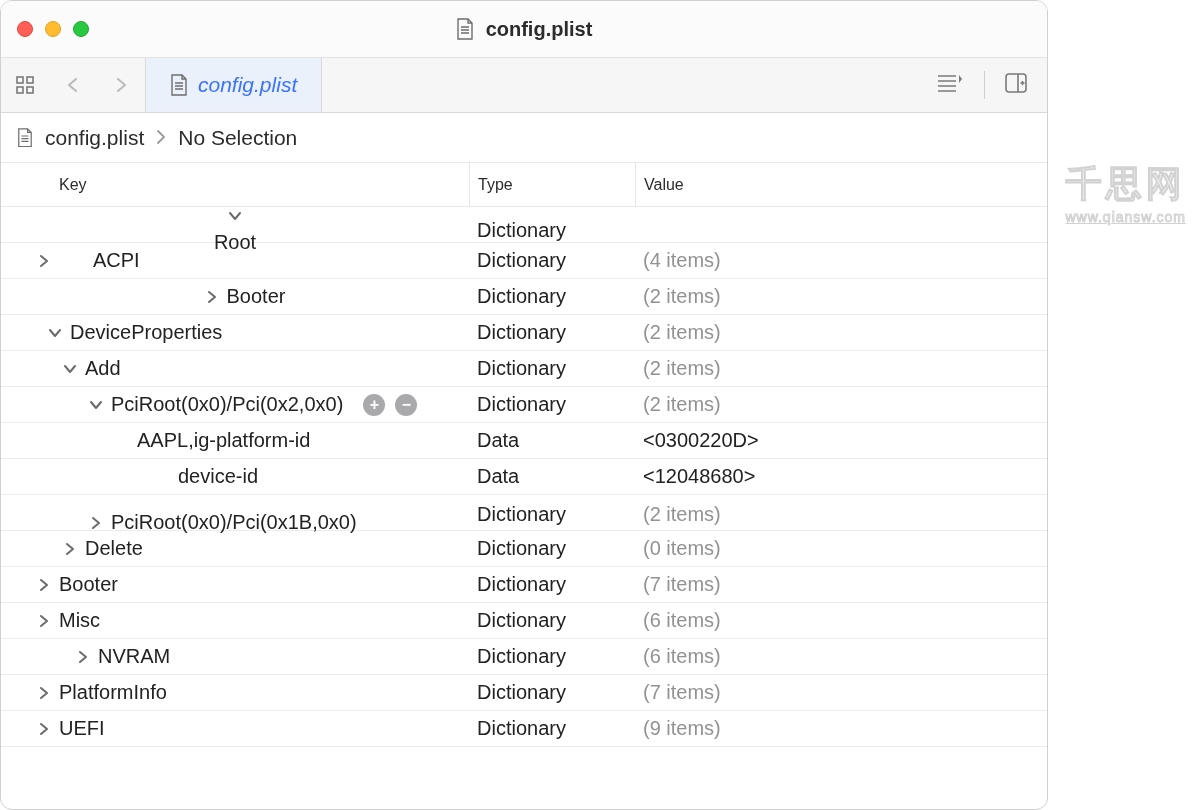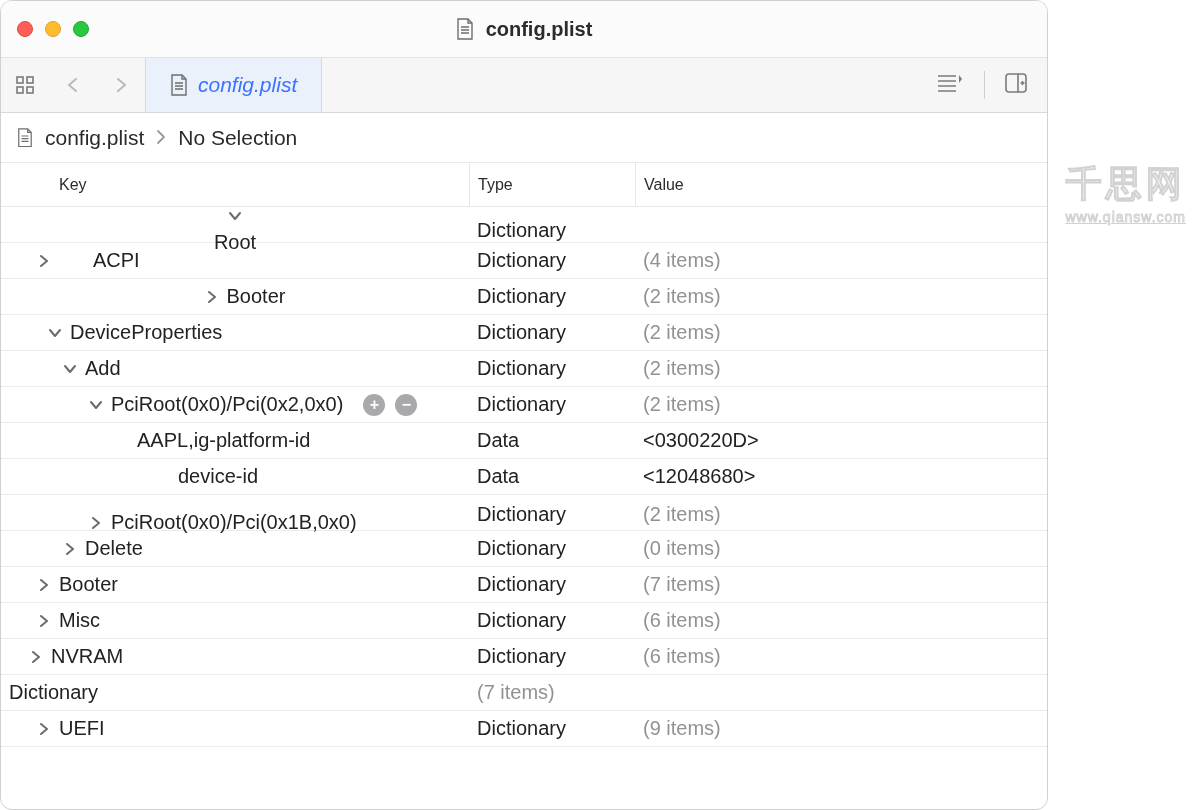--- a/index.html
+++ b/index.html
@@ -363,32 +363,40 @@
             <svg viewBox="0 0 14 14" fill="none" stroke="currentColor" stroke-width="2" stroke-linecap="round" stroke-linejoin="round">
               <path d="M4 2l6 5-6 5"></path>
             </svg>
           </span>
           <span class="keytext">Misc</span>
         </div>
         <div class="cell type">Dictionary</div>
         <div class="cell value dim">(6 items)</div>
       </div>
       <div class="row">
-        <div class="cell key" style="padding-left: 26px;">
+        <div class="cell key" style="padding-left: 52px; margin-left: 21px;">
           <span class="disclosure">
             <svg viewBox="0 0 14 14" fill="none" stroke="currentColor" stroke-width="2" stroke-linecap="round" stroke-linejoin="round">
               <path d="M4 2l6 5-6 5"></path>
             </svg>
           </span>
           <span class="keytext">NVRAM</span>
         </div>
         <div class="cell type">Dictionary</div>
         <div class="cell value dim">(6 items)</div>
       </div>
       <div class="row">
+        <div class="cell key" style="padding-left: 34px;">
+          <span class="disclosure">
+            <svg viewBox="0 0 14 14" fill="none" stroke="currentColor" stroke-width="2" stroke-linecap="round" stroke-linejoin="round">
+              <path d="M4 2l6 5-6 5"></path>
+            </svg>
+          </span>
+          <span class="keytext">PlatformInfo</span>
+        </div>
         <div class="cell type">Dictionary</div>
         <div class="cell value dim">(7 items)</div>
       </div>
       <div class="row">
         <div class="cell key" style="padding-left: 34px;">
           <span class="disclosure">
             <svg viewBox="0 0 14 14" fill="none" stroke="currentColor" stroke-width="2" stroke-linecap="round" stroke-linejoin="round">
               <path d="M4 2l6 5-6 5"></path>
             </svg>
           </span>

